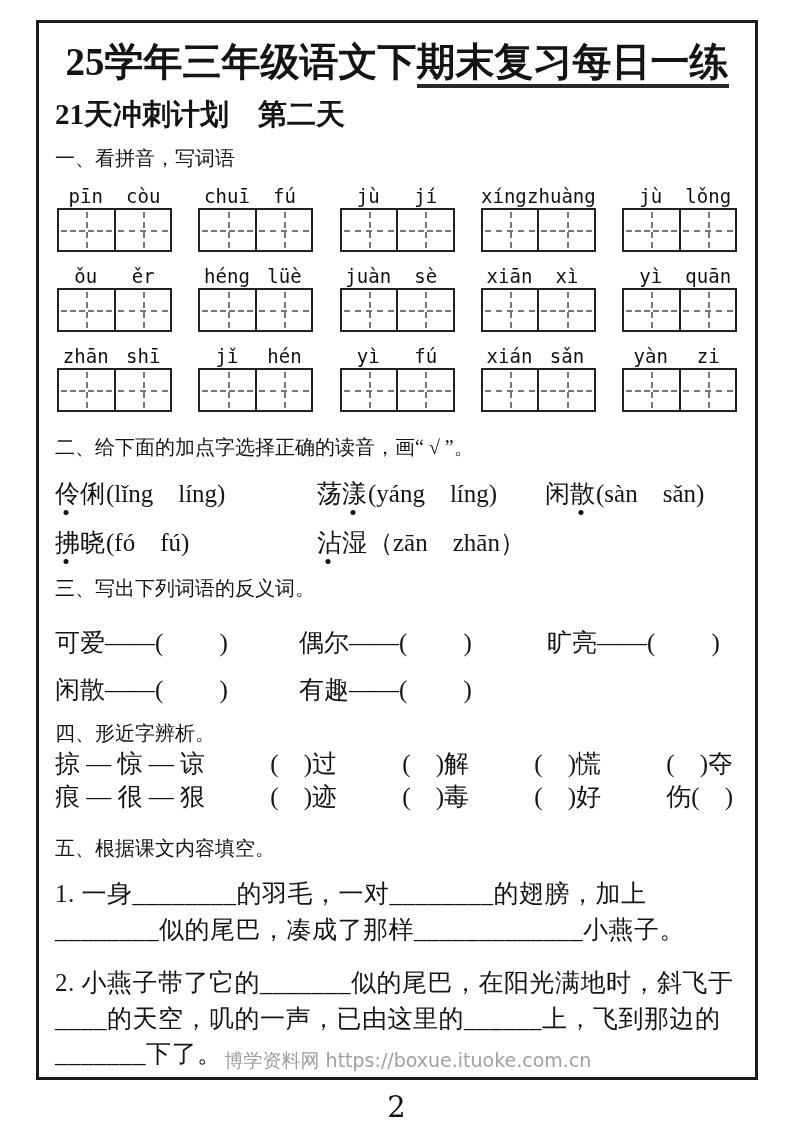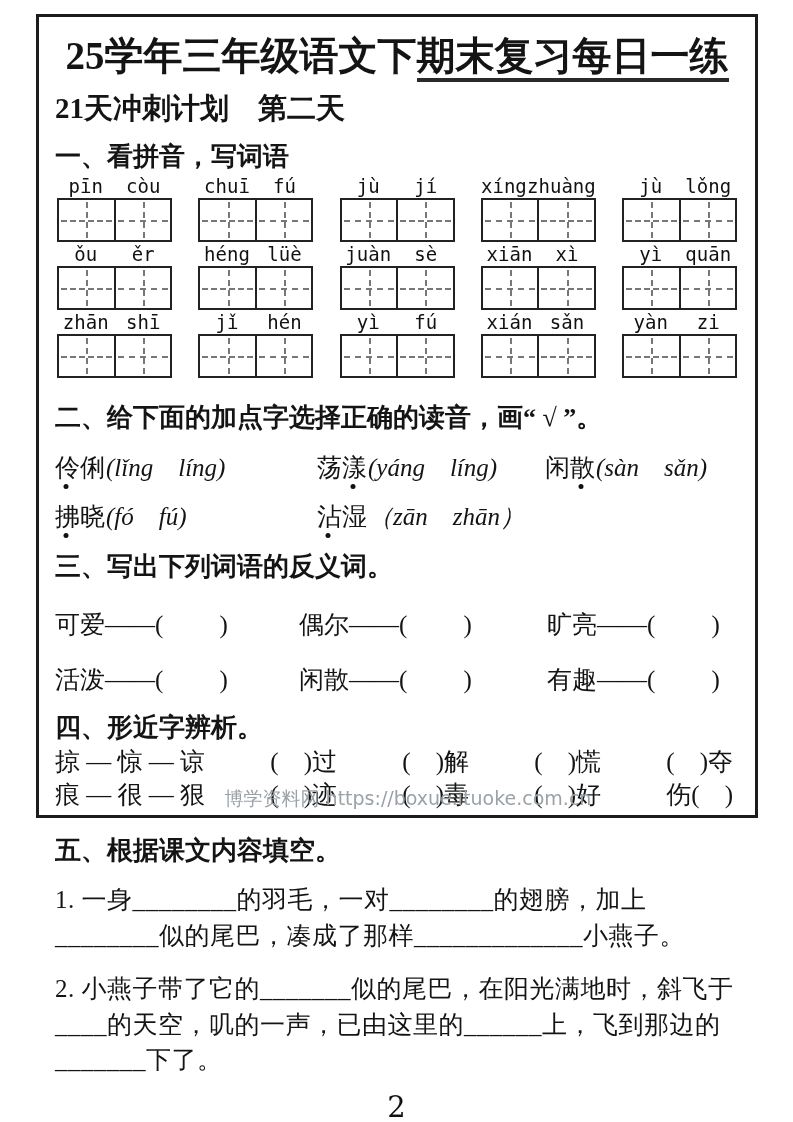--- a/index.html
+++ b/index.html
@@ -1,55 +1,55 @@
 <!DOCTYPE html>
 <html><head>
 <meta charset="utf-8">
 <style>
   * { margin:0; padding:0; box-sizing:border-box; }
   html,body { width:793px; height:1122px; background:#ffffff; overflow:hidden;
               font-family:"Liberation Serif","DejaVu Serif",serif; color:#141414; }
   .canvas { position:relative; width:793px; height:1122px; background:#fff; }
 
-  .sheet { position:absolute; left:36px; top:14px; width:722px; height:804px;
+  .sheet { position:absolute; left:36px; top:20px; width:722px; height:1060px;
            border:3px solid #1c1c1c; padding:10px 16px 6px 16px; background:#fff; }
 
   .title { text-align:center; font-size:39px; font-weight:700; letter-spacing:0px;
            white-space:nowrap; margin-top:2px; }
   .title .ul { border-bottom:4px solid #2a2a2a; padding-bottom:1px; }
   .subtitle { text-align:left; font-size:29px; font-weight:700; margin-top:6px; }
 
-  .sec-h { font-size:26px; font-weight:700; margin-top:14px; }
+  .sec-h { font-size:20px; font-weight:400; margin-top:14px; }
   .sec-h.tight { margin-top:10px; }
 
   
-  .prow { display:flex; justify-content:space-between; margin-top:0; padding:0 2px;gap:8px; }
+  .prow { display:flex; justify-content:space-between; margin-top:12px; padding:0 2px;gap:8px; }
   .punit { width:115px; }
   .plabels { display:flex; height:24px; }
   .plabels span { flex:1; text-align:center; font-family:"DejaVu Sans Mono",monospace;
                   font-size:19px; color:#111; line-height:24px; }
   .wgrid { display:flex; height:44px; border:2px solid #222; background:#fff; }
   .wcell { flex:1; position:relative; }
   .wcell + .wcell { border-left:2px solid #222; }
   .wcell::before { content:""; position:absolute; left:50%; top:2px; bottom:2px;
                    border-left:2px dashed #777; }
   .wcell::after  { content:""; position:absolute; top:50%; left:2px; right:2px;
                    border-top:2px dashed #777; }
 
   
   .s2grid { display:grid; grid-template-columns:262px 228px auto; row-gap:16px;
             margin-top:16px; font-size:25px; }
-  .s2item .reading { margin-left:1px;font-style:italic; }
+  .s2item .reading { margin-left:1px; }
   .dotted { position:relative; display:inline-block; }
   .dotted::after { content:""; position:absolute; left:45%; bottom:-5px; width:5px;
                    height:5px; border-radius:50%; background:#111;
                    transform:translateX(-50%); }
 
   
-  .s3grid { display:grid; grid-template-columns:244px 248px auto; row-gap:22px;
+  .s3grid { display:grid; grid-template-columns:244px 248px auto; row-gap:14px;
             margin-top:24px; font-size:25px; }
 
   
   .s4row { display:flex; justify-content:space-between; 
            font-size:25px; padding-right:6px; }
 
   
   .s5p { font-size:25px; line-height:1.42; margin-top:14px; letter-spacing:0.5px; }
 
   .footer { position:absolute; bottom:3px; left:0; width:100%; text-align:center;
@@ -239,21 +239,20 @@
       <div class="s2item"><span></span><span class="dotted">拂</span><span>晓</span><span class="reading">(fó　fú)</span></div>
       <div class="s2item"><span></span><span class="dotted">沾</span><span>湿</span><span class="reading">（zān　zhān）</span></div>
     </div>
 
     <div class="sec-h" style="margin-top:16px;">三、写出下列词语的反义词。</div>
 
     <div class="s3grid">
       <div>可爱——(　 　)</div>
       <div>偶尔——(　 　)</div>
       <div>旷亮——(　 　)</div>
-      <div>活泼——(　 　)</div>
       <div>闲散——(　 　)</div>
       <div>有趣——(　 　)</div>
     </div>
 
     <div class="sec-h" style="">四、形近字辨析。</div>
 
     <div class="s4row">
       <span>掠 — 惊 — 谅</span>
       <span>(　)过</span>
       <span>(　)解</span>

